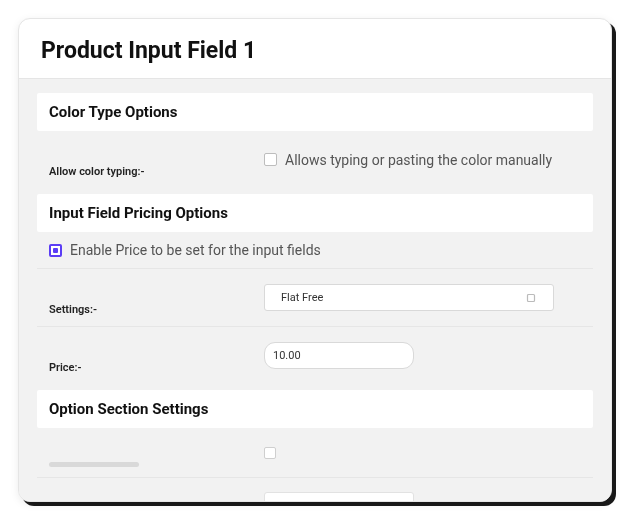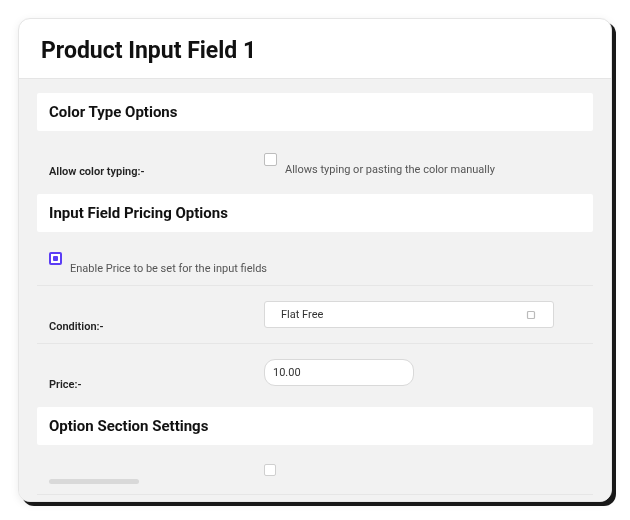--- a/index.html
+++ b/index.html
@@ -82,23 +82,22 @@
       border: 2px solid #5b3df5;
     }
     .checkbox.checked::after {
       content: "";
       width: 5px;
       height: 5px;
       background: #5b3df5;
       border-radius: 1px;
     }
     .check-text {
-      font-size: 11px;
+      font-size: 14px;
       color: #555;
-      margin-top: 20px;
     }
     .select {
       background: #fff;
       border: 1px solid #d9d9d9;
       border-radius: 3px;
       padding: 6px 16px;
       width: 290px;
       display: flex;
       align-items: center;
       justify-content: space-between;
@@ -167,21 +166,21 @@
     <div class="section-title">Input Field Pricing Options</div>
 
     <div class="row">
       <div class="row-content">
         <span class="checkbox checked"></span>
         <span class="check-text">Enable Price to be set for the input fields</span>
       </div>
     </div>
 
     <div class="row">
-      <div class="row-label">Condition:-</div>
+      <div class="row-label">Settings:-</div>
       <div class="row-content">
         <div class="select">
           <span>Flat Free</span>
           <span class="chev">
             <svg width="10" height="10" viewBox="0 0 10 10">
                 <rect x="1.5" y="1.5" width="7" height="7" rx="1" fill="none" stroke="#bbb" stroke-width="1.2"></rect>
               </svg>
           </span>
         </div>
       </div>

